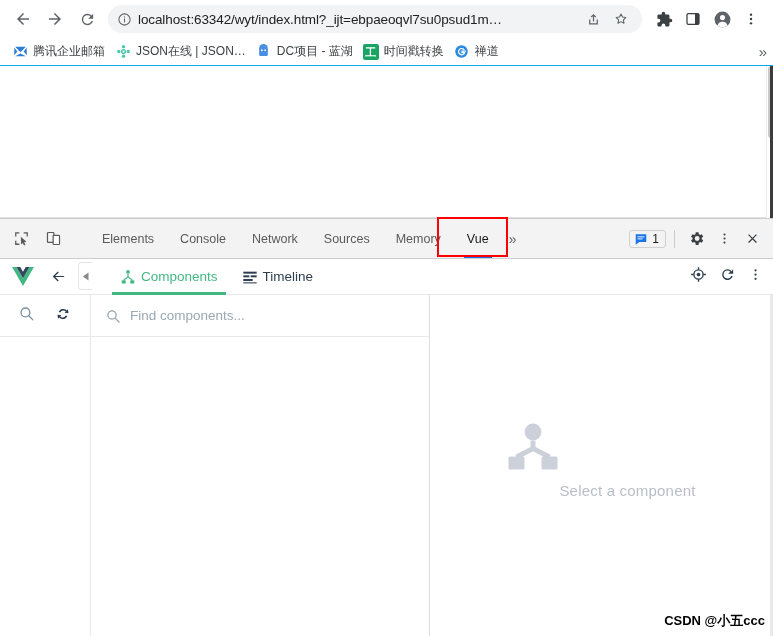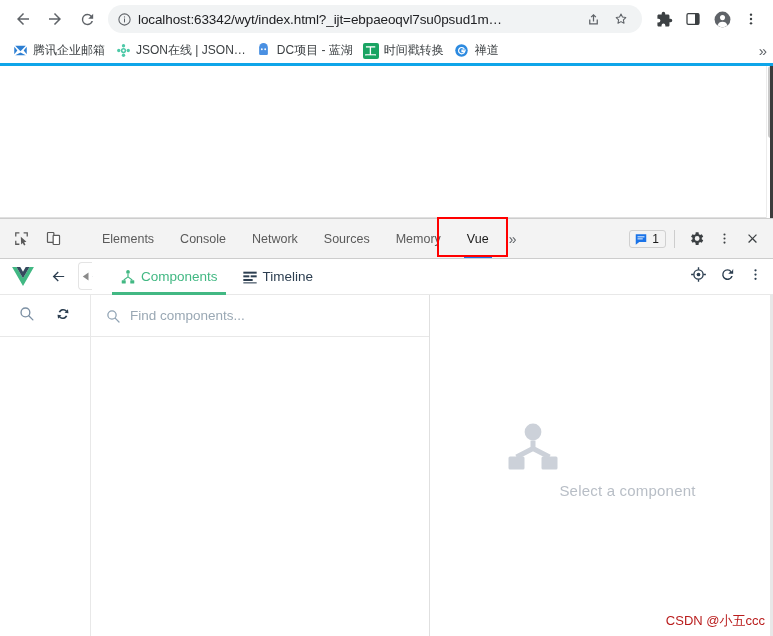--- a/index.html
+++ b/index.html
@@ -58,21 +58,21 @@
 
   .toolbar-icons { display: flex; align-items: center; gap: 1px; }
   .tb-ico { width: 28px; height: 28px; display:flex; align-items:center; justify-content:center; }
 
   
   .bookmarks {
     height: 28px;
     display: flex;
     align-items: center;
     padding: 0 8px;
-    border-bottom: 3px solid #0ea5e9;
+    border-bottom: 1px solid #0ea5e9;
     position: relative;
     overflow: hidden;
   }
   .bm {
     display: flex;
     align-items: center;
     gap: 5px;
     padding: 2px 6px 2px 4px;
     border-radius: 4px;
     white-space: nowrap;
@@ -282,22 +282,23 @@
     position: relative;
   }
   .empty-wrap { display:flex; flex-direction:row; align-items:flex-end; margin-top: -10px; }
   .empty-icon { margin-bottom: 22px; }
   .empty-text { font-size: 15px; color: #b8bec6; letter-spacing: 0.2px; }
 
   .watermark {
     position: absolute;
     right: 8px; bottom: 6px;
     font-size: 13px;
-    color: #b91c1c;
+    color: #000000;
     white-space: nowrap;
+    font-weight: bold;
   }
   .dt-right-edge {
     position: absolute;
     top: 0; right: 0; width: 3px; bottom: 0;
     background: #e8e8e8;
   }
 </style>
 </head>
 <body>
 

